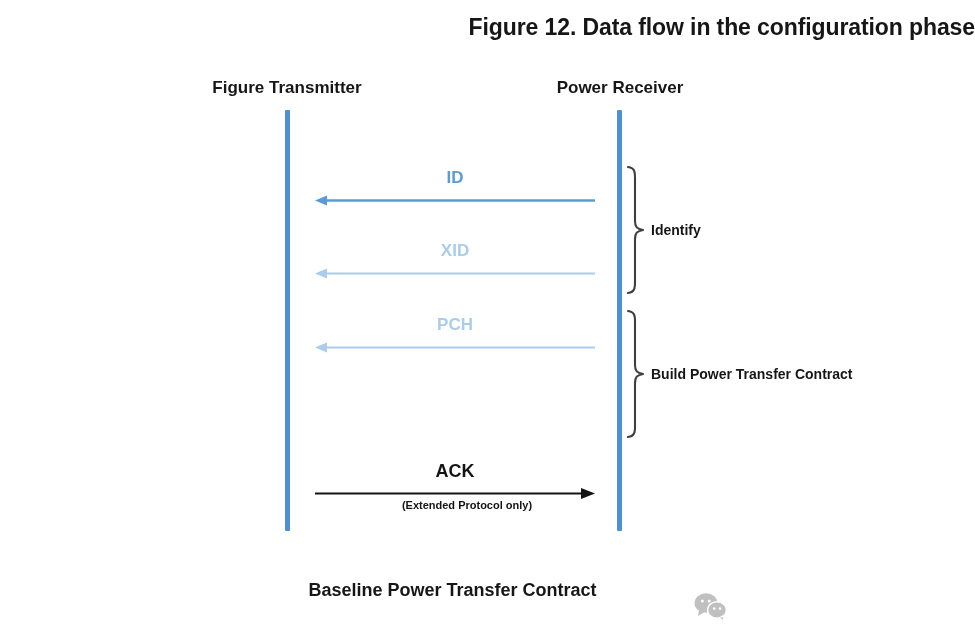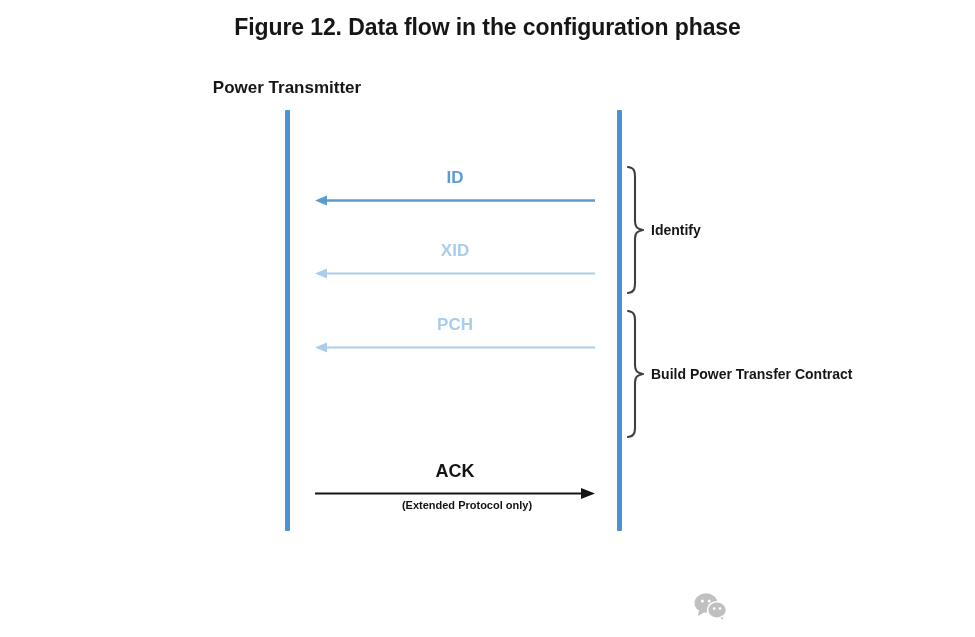--- a/index.html
+++ b/index.html
@@ -19,21 +19,21 @@
     position: absolute;
     inset: 0;
   }
 
   
   .figure-title {
     position: absolute;
     left: 0;
     top: 14px;
     width: 975px;
-    text-align: center;
+    text-align: right;
     font-size: 23px;
     font-weight: bold;
     color: #161616;
     letter-spacing: -0.1px;
   }
 
   
   .actor-label {
     position: absolute;
     font-size: 17px;
@@ -175,21 +175,22 @@
     letter-spacing: 1px;
   }
 </style>
 </head>
 <body>
 
 <div id="figure-root">
 
   <div class="figure-title">Figure 12. Data flow in the configuration phase</div>
 
-  <div class="actor-label actor-left">Power Transmitter</div>
+  <div class="actor-label actor-left">Figure Transmitter</div>
+  <div class="actor-label actor-right">Power Receiver</div>
 
   <div class="lifeline lifeline-left"></div>
   <div class="lifeline lifeline-right"></div>
 
   <div class="msg msg-xid tone-light">
     <div class="msg-label">XID</div>
     <div class="msg-line">
       <svg width="280" height="11" viewBox="0 0 280 11" aria-hidden="true">
         <line x1="11" y1="5.5" x2="280" y2="5.5" stroke="currentColor" stroke-width="2.2"></line>
         <polygon points="0,5.5 12,0.5 12,10.5" fill="currentColor"></polygon>
@@ -243,20 +244,21 @@
   <div class="group group-contract">
     <div class="group-brace">
       <svg width="22" height="130" viewBox="0 0 22 130" aria-hidden="true">
         <path d="M3 2 C 11 3, 10 9, 10 16 L 10 56 C 10 62, 12 64, 18 65
                  C 12 66, 10 68, 10 74 L 10 114 C 10 121, 11 127, 3 128" fill="none" stroke="#3f3f3f" stroke-width="2.1" stroke-linecap="round" stroke-linejoin="round"></path>
       </svg>
     </div>
     <div class="group-label">Build Power Transfer Contract</div>
   </div>
 
+  <div class="caption">Baseline Power Transfer Contract</div>
 
   <div class="watermark">
     <span class="watermark-icon">
       <svg width="34" height="30" viewBox="0 0 34 30" aria-hidden="true">
         <ellipse cx="12" cy="11" rx="11.5" ry="9.7" fill="#c0c0c0"></ellipse>
         <polygon points="5,18 4,24 10,20.5" fill="#c0c0c0"></polygon>
         <ellipse cx="23" cy="18" rx="9.5" ry="8.2" fill="#c0c0c0" stroke="#ffffff" stroke-width="1.6"></ellipse>
         <polygon points="29,24 30,29 25,26" fill="#c0c0c0" stroke="#ffffff" stroke-width="1.2"></polygon>
         <circle cx="8.4" cy="9" r="1.5" fill="#ffffff"></circle>
         <circle cx="15.2" cy="9" r="1.5" fill="#ffffff"></circle>

